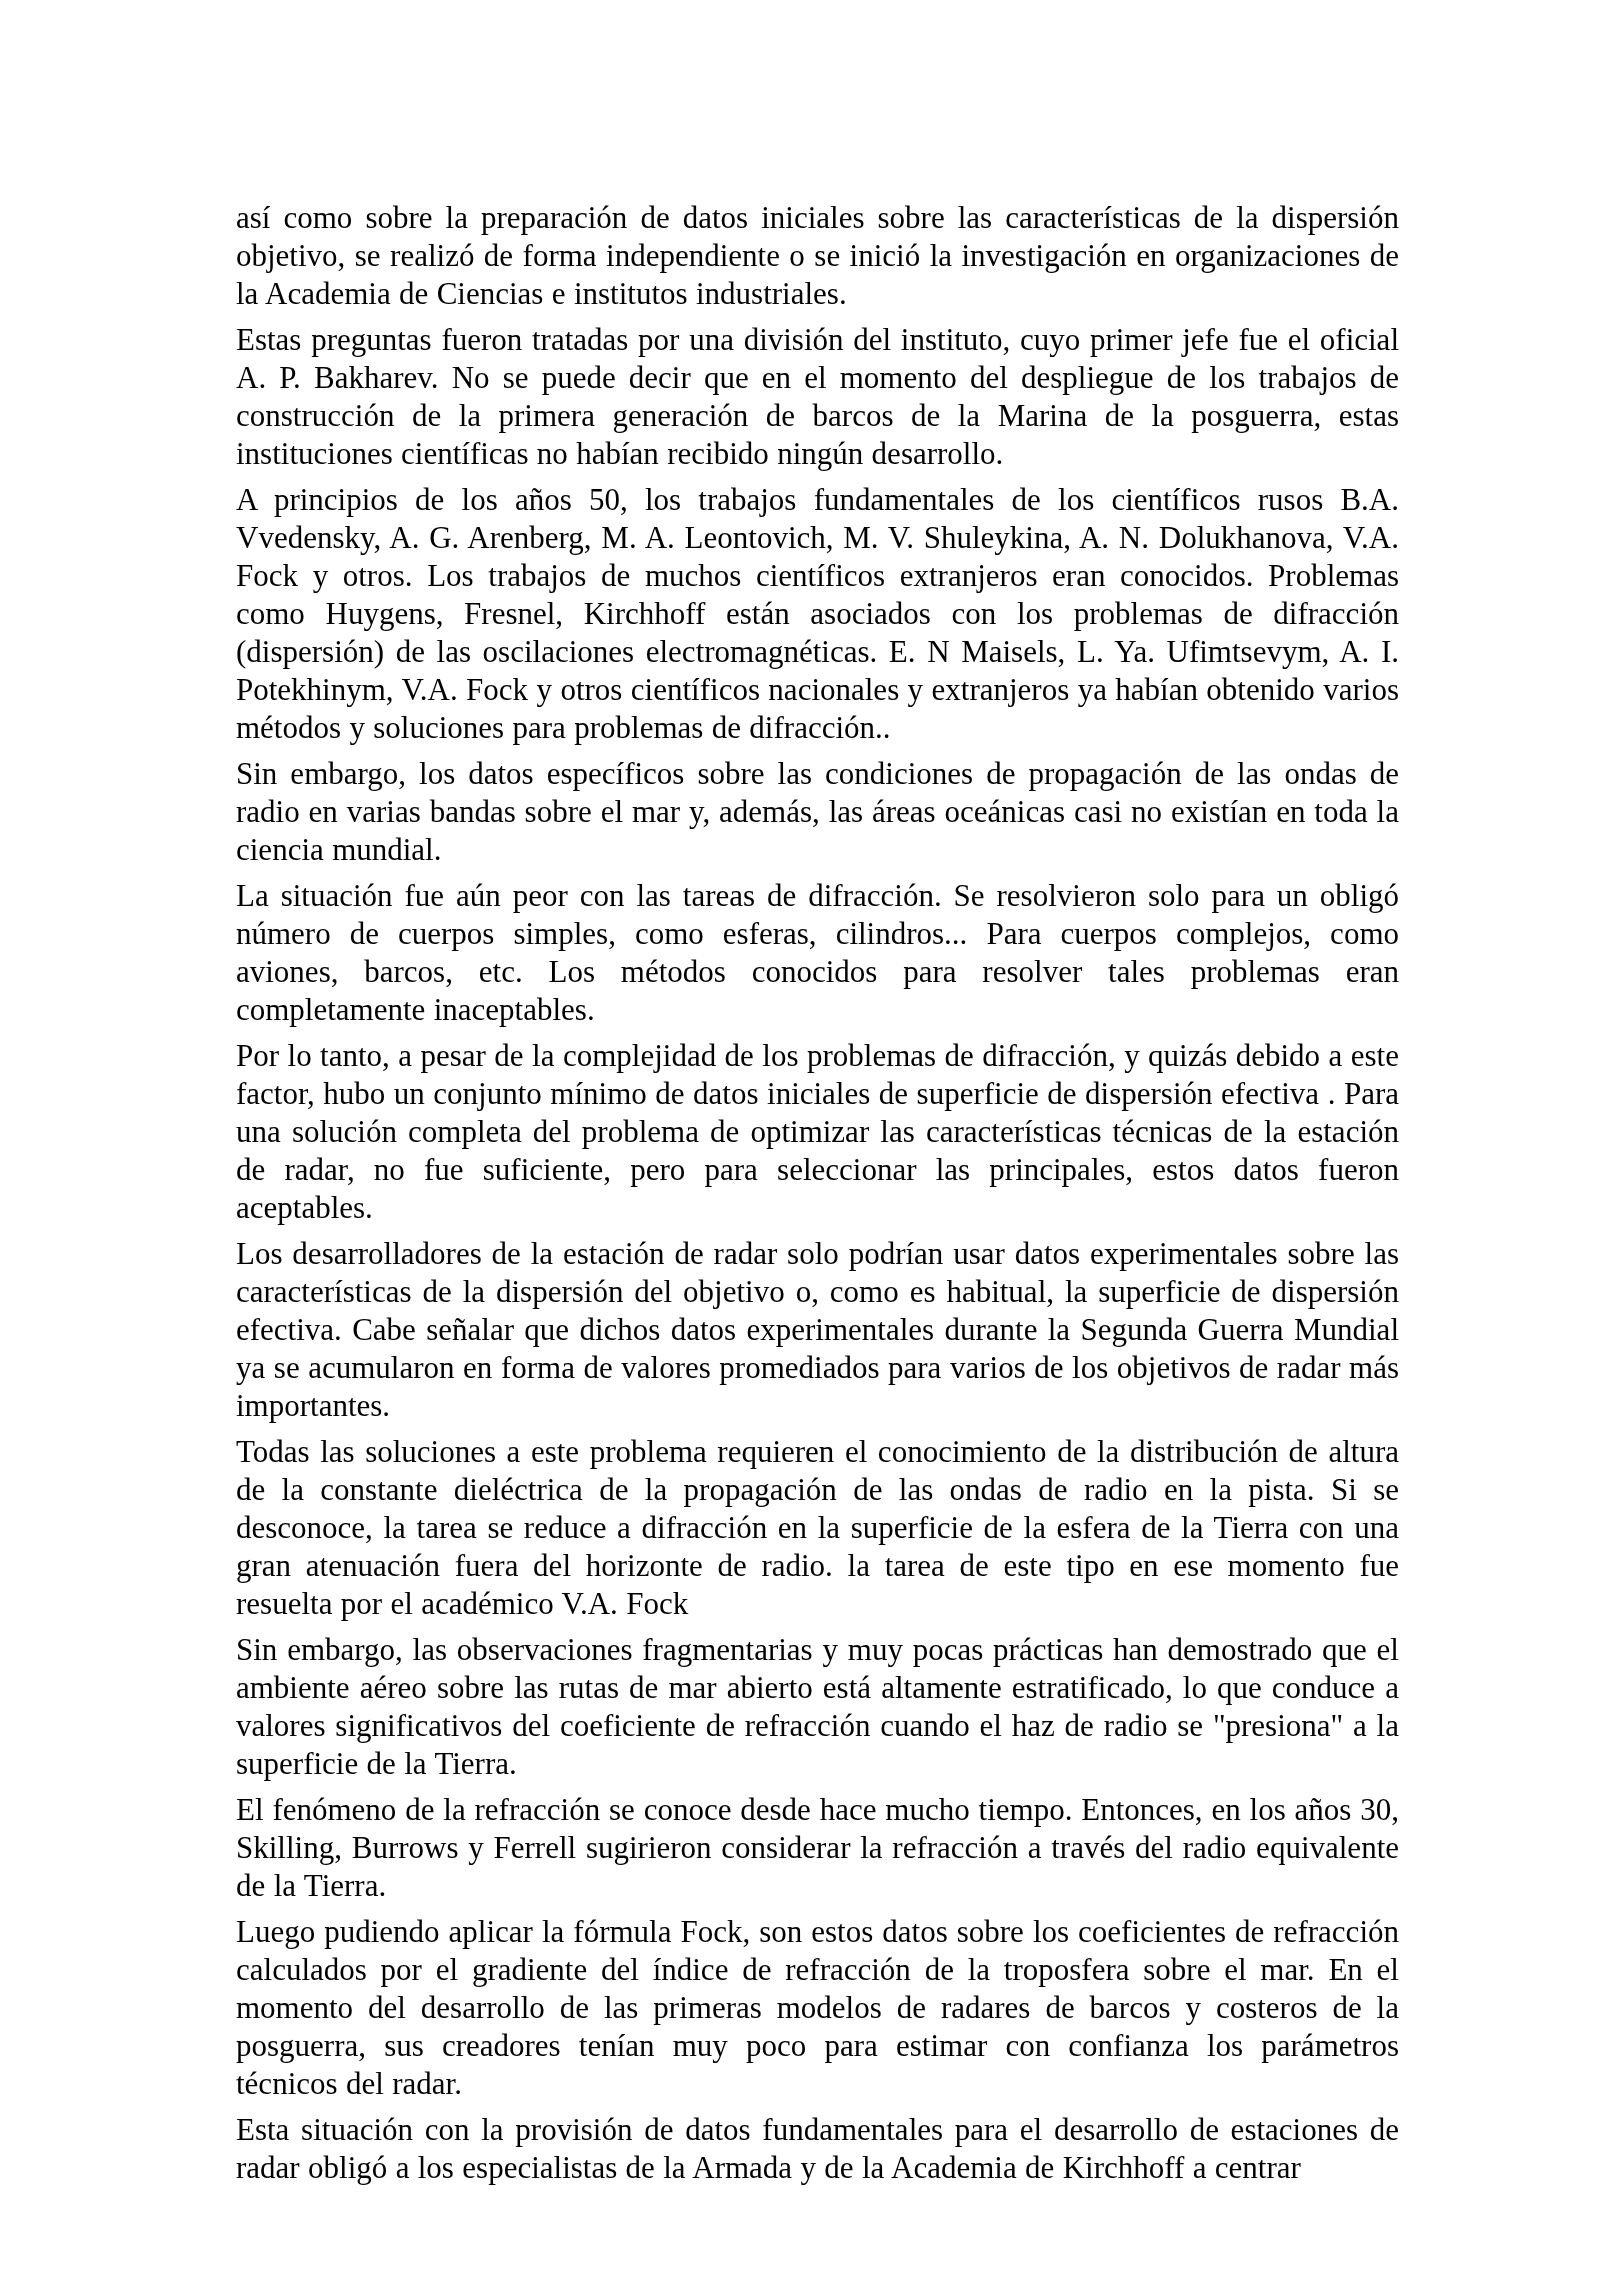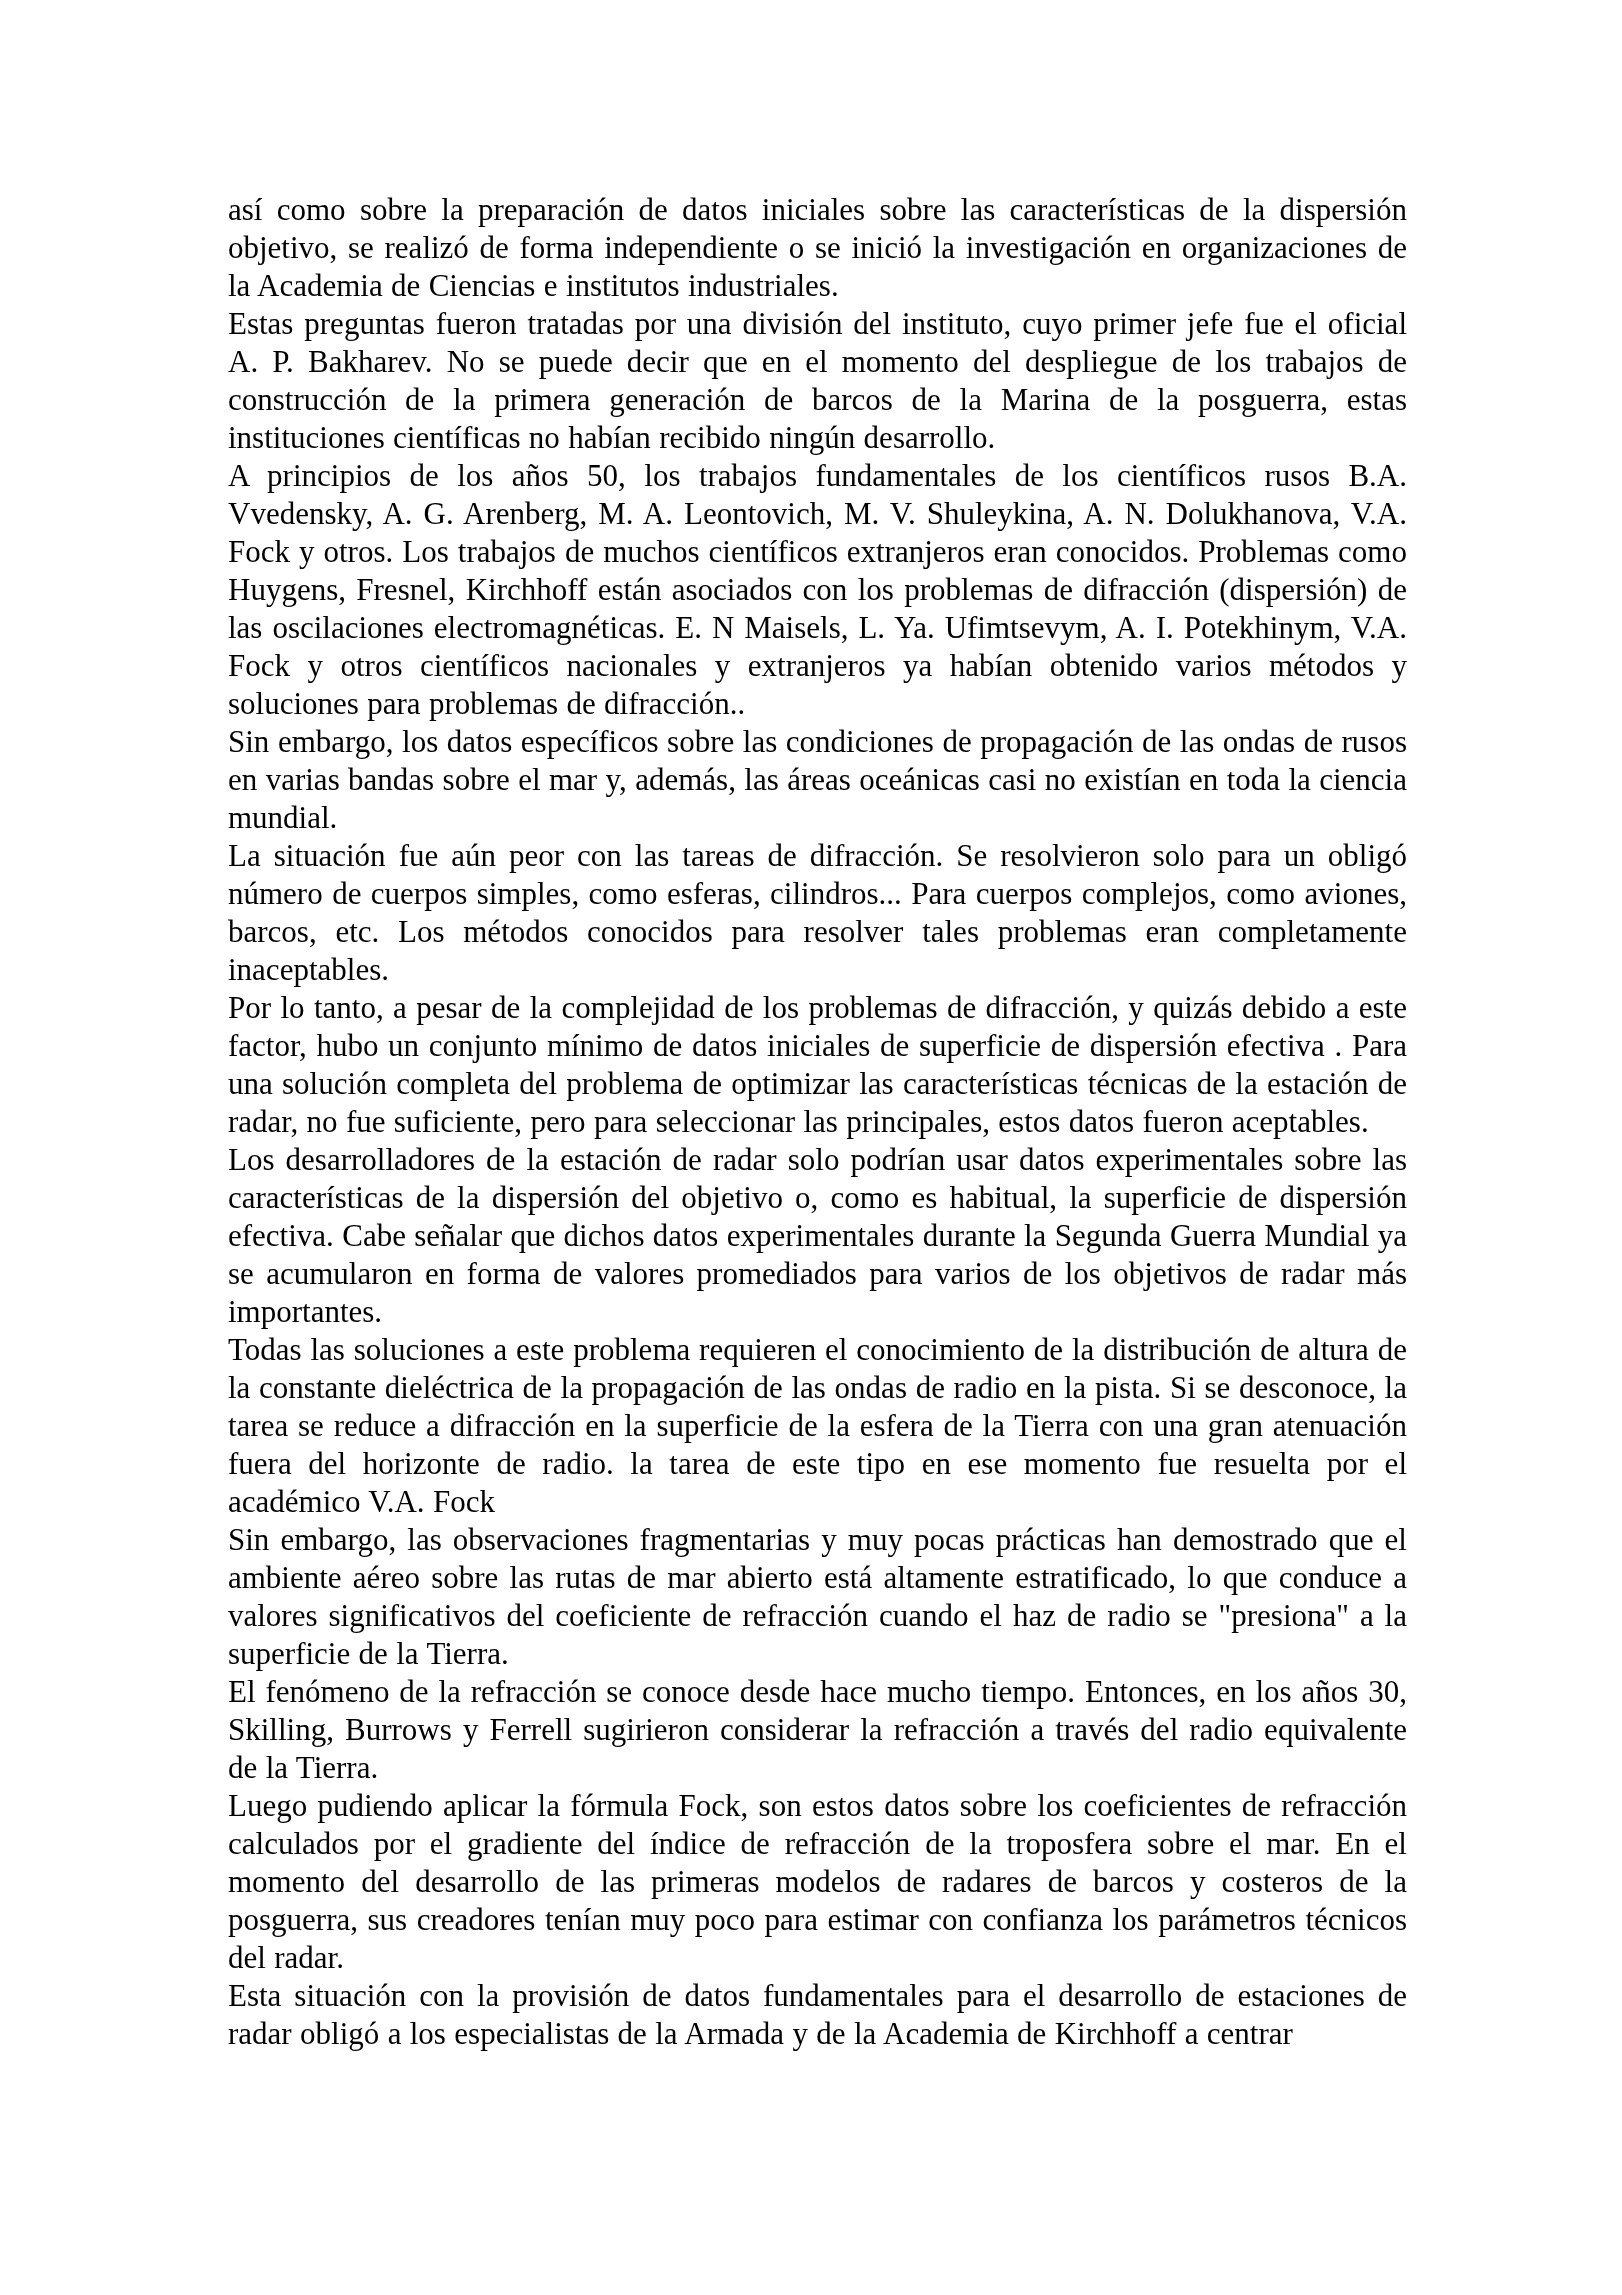--- a/index.html
+++ b/index.html
@@ -19,34 +19,34 @@
       color: #000000;
       padding: 191px 216px 183px 228px;
       font-family: "Liberation Serif", "DejaVu Serif", serif;
       font-size: 31px;
       line-height: 38px;
       text-align: justify;
       text-justify: inter-word;
     }
 
     .page p {
-      margin: 0;
+      margin: 8px;
       padding: 0;
       text-indent: 0;
       word-spacing: 0.02em;
     }
   </style>
 </head>
 <body>
 
 <div class="page">
   <p>así como sobre la preparación de datos iniciales sobre las características de la dispersión objetivo, se realizó de forma independiente o se inició la investigación en organizaciones de la Academia de Ciencias e institutos industriales.</p>
   <p>Estas preguntas fueron tratadas por una división del instituto, cuyo primer jefe fue el oficial A. P. Bakharev. No se puede decir que en el momento del despliegue de los trabajos de construcción de la primera generación de barcos de la Marina de la posguerra, estas instituciones científicas no habían recibido ningún desarrollo.</p>
   <p>A principios de los años 50, los trabajos fundamentales de los científicos rusos B.A. Vvedensky, A. G. Arenberg, M. A. Leontovich, M. V. Shuleykina, A. N. Dolukhanova, V.A. Fock y otros. Los trabajos de muchos científicos extranjeros eran conocidos. Problemas como Huygens, Fresnel, Kirchhoff están asociados con los problemas de difracción (dispersión) de las oscilaciones electromagnéticas. E. N Maisels, L. Ya. Ufimtsevym, A. I. Potekhinym, V.A. Fock y otros científicos nacionales y extranjeros ya habían obtenido varios métodos y soluciones para problemas de difracción..</p>
-  <p>Sin embargo, los datos específicos sobre las condiciones de propagación de las ondas de rusos en varias bandas sobre el mar y, además, las áreas oceánicas casi no existían en toda la ciencia mundial.</p>
+  <p>Sin embargo, los datos específicos sobre las condiciones de propagación de las ondas de radio en varias bandas sobre el mar y, además, las áreas oceánicas casi no existían en toda la ciencia mundial.</p>
   <p>La situación fue aún peor con las tareas de difracción. Se resolvieron solo para un obligó número de cuerpos simples, como esferas, cilindros... Para cuerpos complejos, como aviones, barcos, etc. Los métodos conocidos para resolver tales problemas eran completamente inaceptables.</p>
   <p>Por lo tanto, a pesar de la complejidad de los problemas de difracción, y quizás debido a este factor, hubo un conjunto mínimo de datos iniciales de superficie de dispersión efectiva . Para una solución completa del problema de optimizar las características técnicas de la estación de radar, no fue suficiente, pero para seleccionar las principales, estos datos fueron aceptables.</p>
   <p>Los desarrolladores de la estación de radar solo podrían usar datos experimentales sobre las características de la dispersión del objetivo o, como es habitual, la superficie de dispersión efectiva. Cabe señalar que dichos datos experimentales durante la Segunda Guerra Mundial ya se acumularon en forma de valores promediados para varios de los objetivos de radar más importantes.</p>
   <p>Todas las soluciones a este problema requieren el conocimiento de la distribución de altura de la constante dieléctrica de la propagación de las ondas de radio en la pista. Si se desconoce, la tarea se reduce a difracción en la superficie de la esfera de la Tierra con una gran atenuación fuera del horizonte de radio. la tarea de este tipo en ese momento fue resuelta por el académico V.A. Fock</p>
   <p>Sin embargo, las observaciones fragmentarias y muy pocas prácticas han demostrado que el ambiente aéreo sobre las rutas de mar abierto está altamente estratificado, lo que conduce a valores significativos del coeficiente de refracción cuando el haz de radio se "presiona" a la superficie de la Tierra.</p>
   <p>El fenómeno de la refracción se conoce desde hace mucho tiempo. Entonces, en los años 30, Skilling, Burrows y Ferrell sugirieron considerar la refracción a través del radio equivalente de la Tierra.</p>
   <p>Luego pudiendo aplicar la fórmula Fock, son estos datos sobre los coeficientes de refracción calculados por el gradiente del índice de refracción de la troposfera sobre el mar. En el momento del desarrollo de las primeras modelos de radares de barcos y costeros de la posguerra, sus creadores tenían muy poco para estimar con confianza los parámetros técnicos del radar.</p>
   <p>Esta situación con la provisión de datos fundamentales para el desarrollo de estaciones de radar obligó a los especialistas de la Armada y de la Academia de Kirchhoff a centrar</p>
 </div>
 

